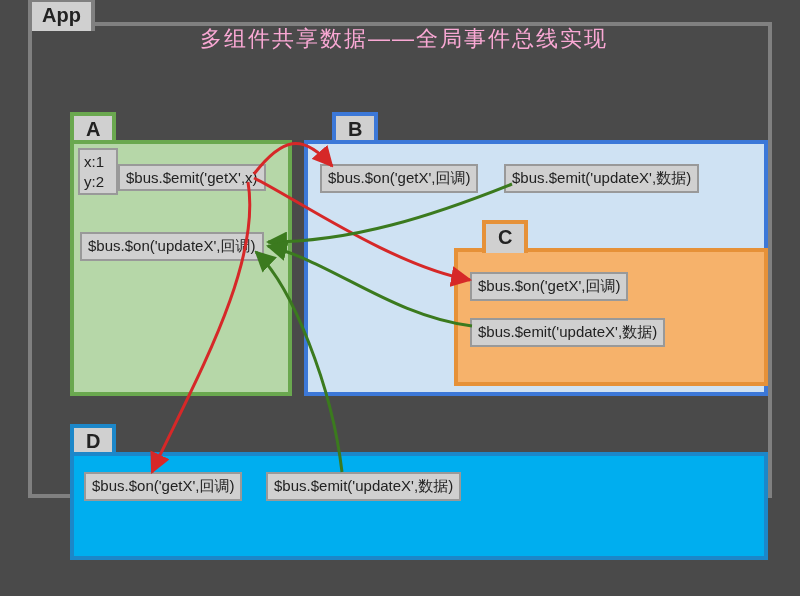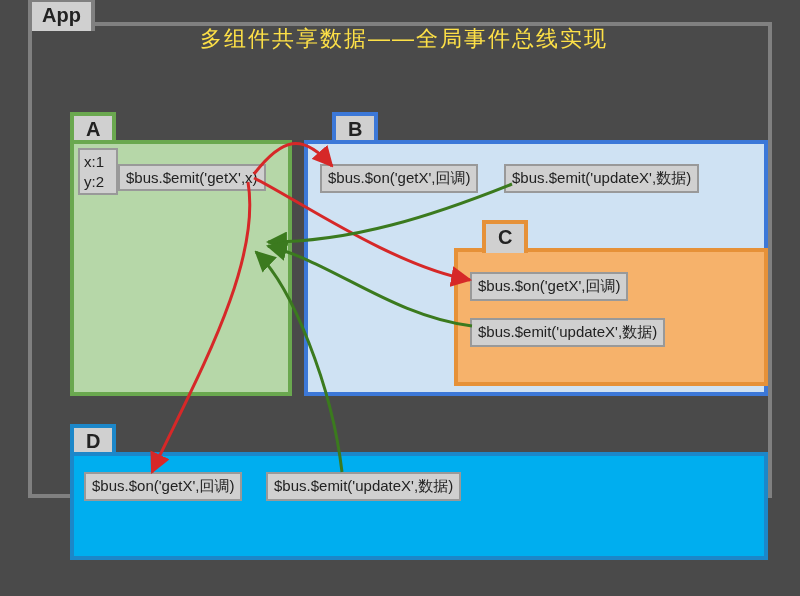--- a/index.html
+++ b/index.html
@@ -32,21 +32,21 @@
     border-bottom: none;
     padding: 2px 10px 4px 10px;
     font-weight: bold;
     color: #222;
     font-size: 20px;
   }
   .title {
     position: absolute;
     left: 168px;
     top: -2px;
-    color: #fde047;
+    color: #f9a8d4;
     font-size: 22px;
     letter-spacing: 2px;
   }
   .block-tab {
     position: absolute;
     background: #d0d0d0;
     padding: 2px 12px 4px 12px;
     font-weight: bold;
     font-size: 20px;
     color: #222;
@@ -107,20 +107,21 @@
     <div class="title">多组件共享数据——全局事件总线实现</div>
 
     <div class="block-tab tab-a">A</div>
     <div class="block block-a">
       <div class="xy-box">
         <div>x:1</div>
         <div>y:2</div>
       </div>
     </div>
     <div class="code-box" style="left:86px; top:138px;">$bus.$emit('getX',x)</div>
+    <div class="code-box" style="left:48px; top:206px;">$bus.$on('updateX',回调)</div>
 
     <div class="block-tab tab-b">B</div>
     <div class="block block-b"></div>
     <div class="code-box" style="left:288px; top:138px;">$bus.$on('getX',回调)</div>
     <div class="code-box" style="left:472px; top:138px;">$bus.$emit('updateX',数据)</div>
 
     <div class="block-tab tab-c">C</div>
     <div class="block block-c"></div>
     <div class="code-box" style="left:438px; top:246px;">$bus.$on('getX',回调)</div>
     <div class="code-box" style="left:438px; top:292px;">$bus.$emit('updateX',数据)</div>

